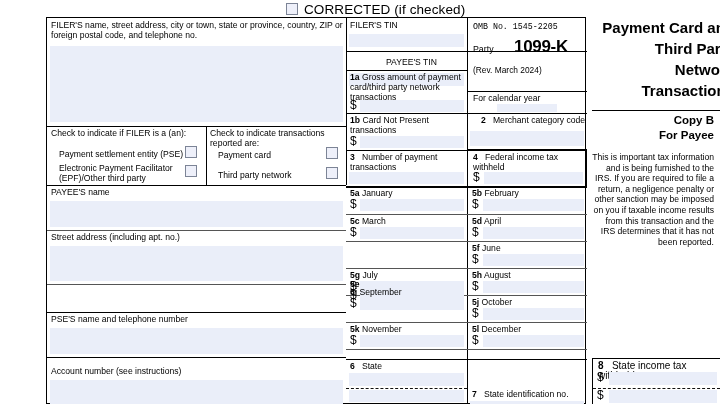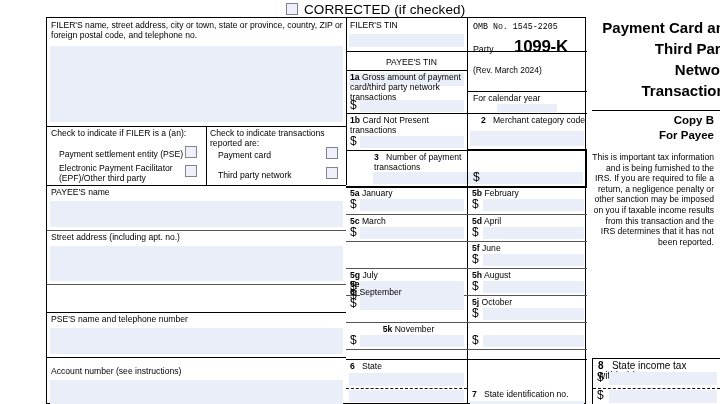--- a/index.html
+++ b/index.html
@@ -196,27 +196,29 @@
 transactions</span></div>
       <div class="fill" style="top:23px;height:12px;left:14px;"></div>
       <div class="dollar" style="top:22px;">$</div>
     </div>
 
     <div class="cell" style="left:420px;top:95px;width:120px;height:37px;">
       <div class="cap" style="padding-left:14px;"><span class="boxnum">2</span>&nbsp;&nbsp; <span>Merchant category code</span></div>
       <div class="fill" style="top:18px;height:15px;"></div>
     </div>
 
-    <div class="cell" style="left:299px;top:132px;width:121px;height:36px;margin-left:24px;">
+    <div class="cell" style="left:299px;top:132px;width:121px;height:36px;">
       <div class="cap"><span class="boxnum">3</span>&nbsp;&nbsp; <span>Number of payment
 transactions</span></div>
       <div class="fill" style="top:22px;height:12px;"></div>
     </div>
 
     <div class="cell" style="left:420px;top:131px;width:120px;height:38px;border:1.8px solid #000;">
+      <div class="cap" style="padding-left:5px;"><span class="boxnum">4</span>&nbsp;&nbsp; <span class="b">Federal income tax
+withheld</span></div>
       <div class="fill" style="top:22px;height:12px;left:16px;"></div>
       <div class="dollar" style="top:21px;left:5px;">$</div>
     </div>
 
     <div id="monthly-grid">
         <div class="cell" style="left: 299px; top: 168px; width: 121px; height: 27px;">
           <div class="cap"><span class="boxnum">5a</span><span> January</span></div>
           <div class="fill" style="top: 13px; height: 12px; left: 14px;"></div>
           <div class="dollar" style="top: 12px; left: 4px;">$</div>
         </div>
@@ -258,26 +260,27 @@
         <div class="cell" style="left: 299px; top: 267px; width: 121px; height: 27px;">
           <div class="cap"><span class="boxnum">5i</span><span> September</span></div>
           <div class="fill" style="top: 13px; height: 12px; left: 14px;"></div>
           <div class="dollar" style="top: 12px; left: 4px;">$</div>
         </div>
         <div class="cell" style="left: 420px; top: 277px; width: 120px; height: 27px;">
           <div class="cap" style="padding-left: 5px;"><span class="boxnum">5j</span><span> October</span></div>
           <div class="fill" style="top: 13px; height: 12px; left: 16px;"></div>
           <div class="dollar" style="top: 12px; left: 5px;">$</div>
         </div>
-        <div class="cell" style="left: 299px; top: 304px; width: 121px; height: 27px; text-align: center;">
+        <div class="cell" style="left: 299px; top: 304px; width: 121px; height: 27px;">
           <div class="cap"><span class="boxnum">5k</span><span> November</span></div>
           <div class="fill" style="top: 13px; height: 12px; left: 14px;"></div>
           <div class="dollar" style="top: 12px; left: 4px;">$</div>
         </div>
         <div class="cell" style="left: 420px; top: 304px; width: 120px; height: 27px;">
+          <div class="cap" style="padding-left: 5px;"><span class="boxnum">5l</span><span> December</span></div>
           <div class="fill" style="top: 13px; height: 12px; left: 16px;"></div>
           <div class="dollar" style="top: 12px; left: 5px;">$</div>
         </div>
       </div>
 
     <div class="cell" style="left:299px;top:341px;width:121px;height:44px;">
       <div class="cap"><span class="boxnum">6</span>&nbsp;&nbsp; <span>State</span></div>
       <div class="fill" style="top:14px;height:13px;"></div>
       <div class="dashed" style="top:29px;"></div>
       <div class="fill" style="top:31px;height:12px;"></div>

